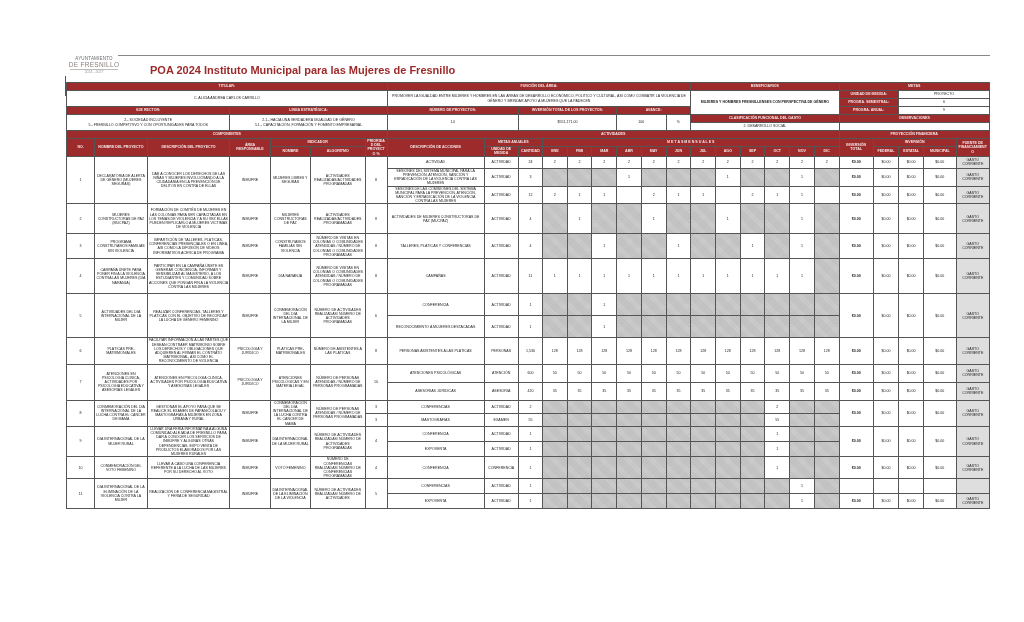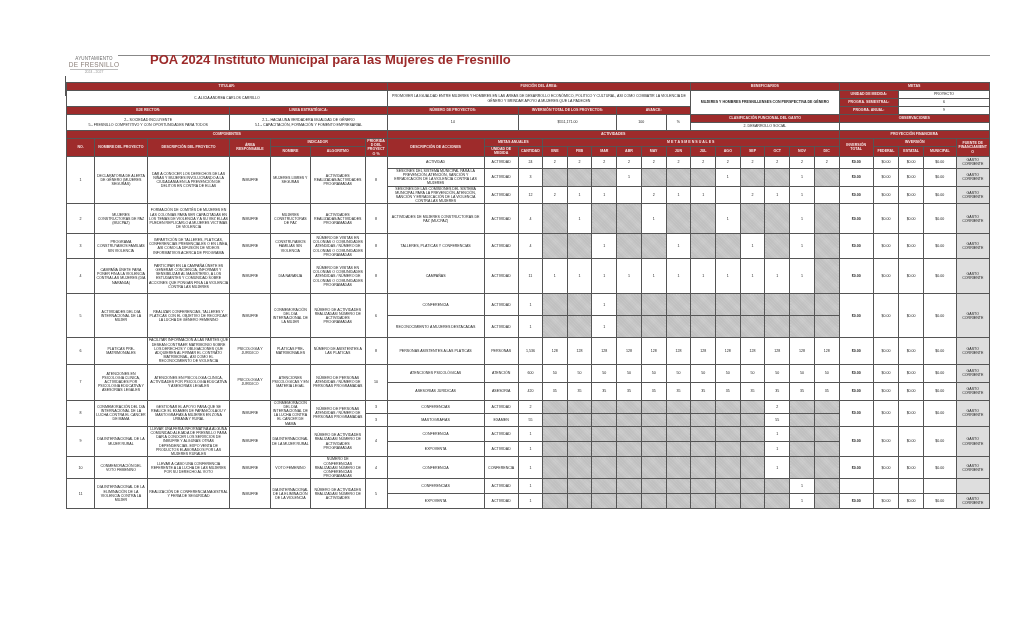--- a/index.html
+++ b/index.html
@@ -4,21 +4,21 @@
 <style>
   html, body { margin: 0; padding: 0; background: #ffffff; }
   body { width: 1024px; height: 622px; overflow: hidden; position: relative; font-family: "Liberation Sans", sans-serif; color: #222; }
   .logo { position: absolute; left: 64px; top: 56px; width: 60px; text-align: center; }
   .logo .l1 { font-size: 4.5px; color: #6a6a6a; letter-spacing: 0.2px; line-height: 5px; }
   .logo .l2 { font-size: 6.5px; color: #8a7f78; letter-spacing: 0.3px; line-height: 7px; }
   .logo .l3 { font-size: 3.5px; color: #999; line-height: 4px; }
   .logo .ul { height: 1px; background: #bbb; margin: 1px 6px 0; }
   .topline { position: absolute; left: 118px; right: 34px; top: 55px; height: 1px; background: #888; }
   .leftline { position: absolute; left: 65px; top: 76px; width: 1px; height: 20px; background: #555; }
-  .title { position: absolute; left: 150px; top: 52px; font-size: 13px; font-weight: bold; color: #9c2a2a; }
+  .title { position: absolute; left: 150px; top: 64px; font-size: 11px; font-weight: bold; color: #9c2a2a; }
   table.poa { position: absolute; left: 66px; top: 82px; width: 924px; border-collapse: collapse; table-layout: fixed; }
   table.poa td { border: 0.6px solid #555; font-size: 3.6px; text-align: center; vertical-align: middle; padding: 0 1px; line-height: 4.2px; overflow: hidden; word-wrap: break-word; }
   td.h { background: #9e2b2b; color: #f4e4e4; font-weight: bold; }
   td.hl { background: #9e2b2b; color: #f4e4e4; font-weight: bold; text-align: right; padding-right: 4px; }
   td.w { background: #fff; }
   td.l { text-align: left; }
   td.sh { background-color: #d4d4d4; background-image: repeating-linear-gradient(45deg, #bdbdbd 0 1px, transparent 1px 2px), repeating-linear-gradient(-45deg, #c8c8c8 0 1px, transparent 1px 2px); }
   td.fuente { background: #dedede; }
   td.bold { font-weight: bold; }
   tr.hr td { height: 7px; }

